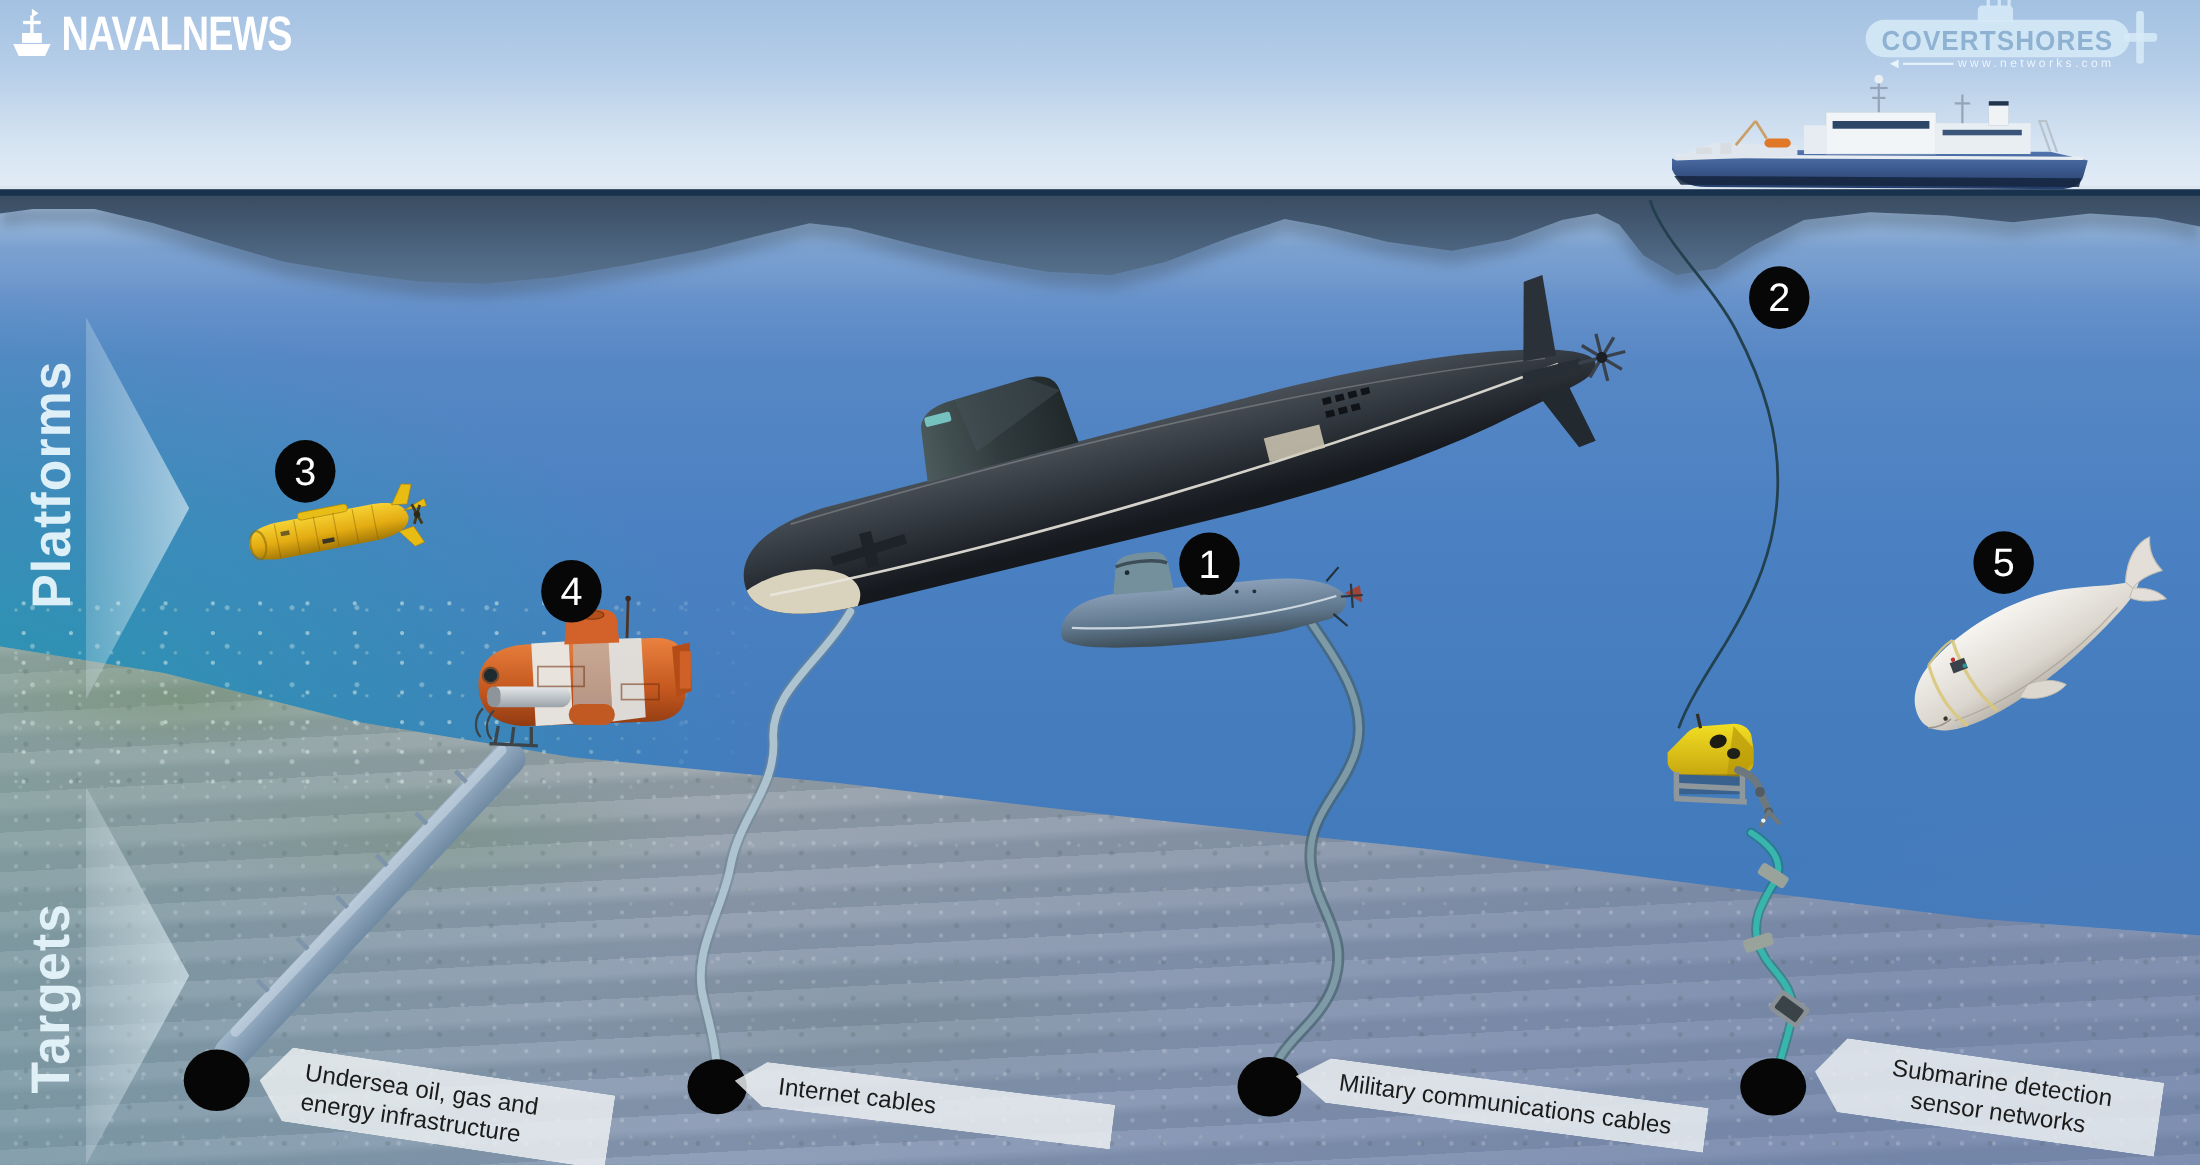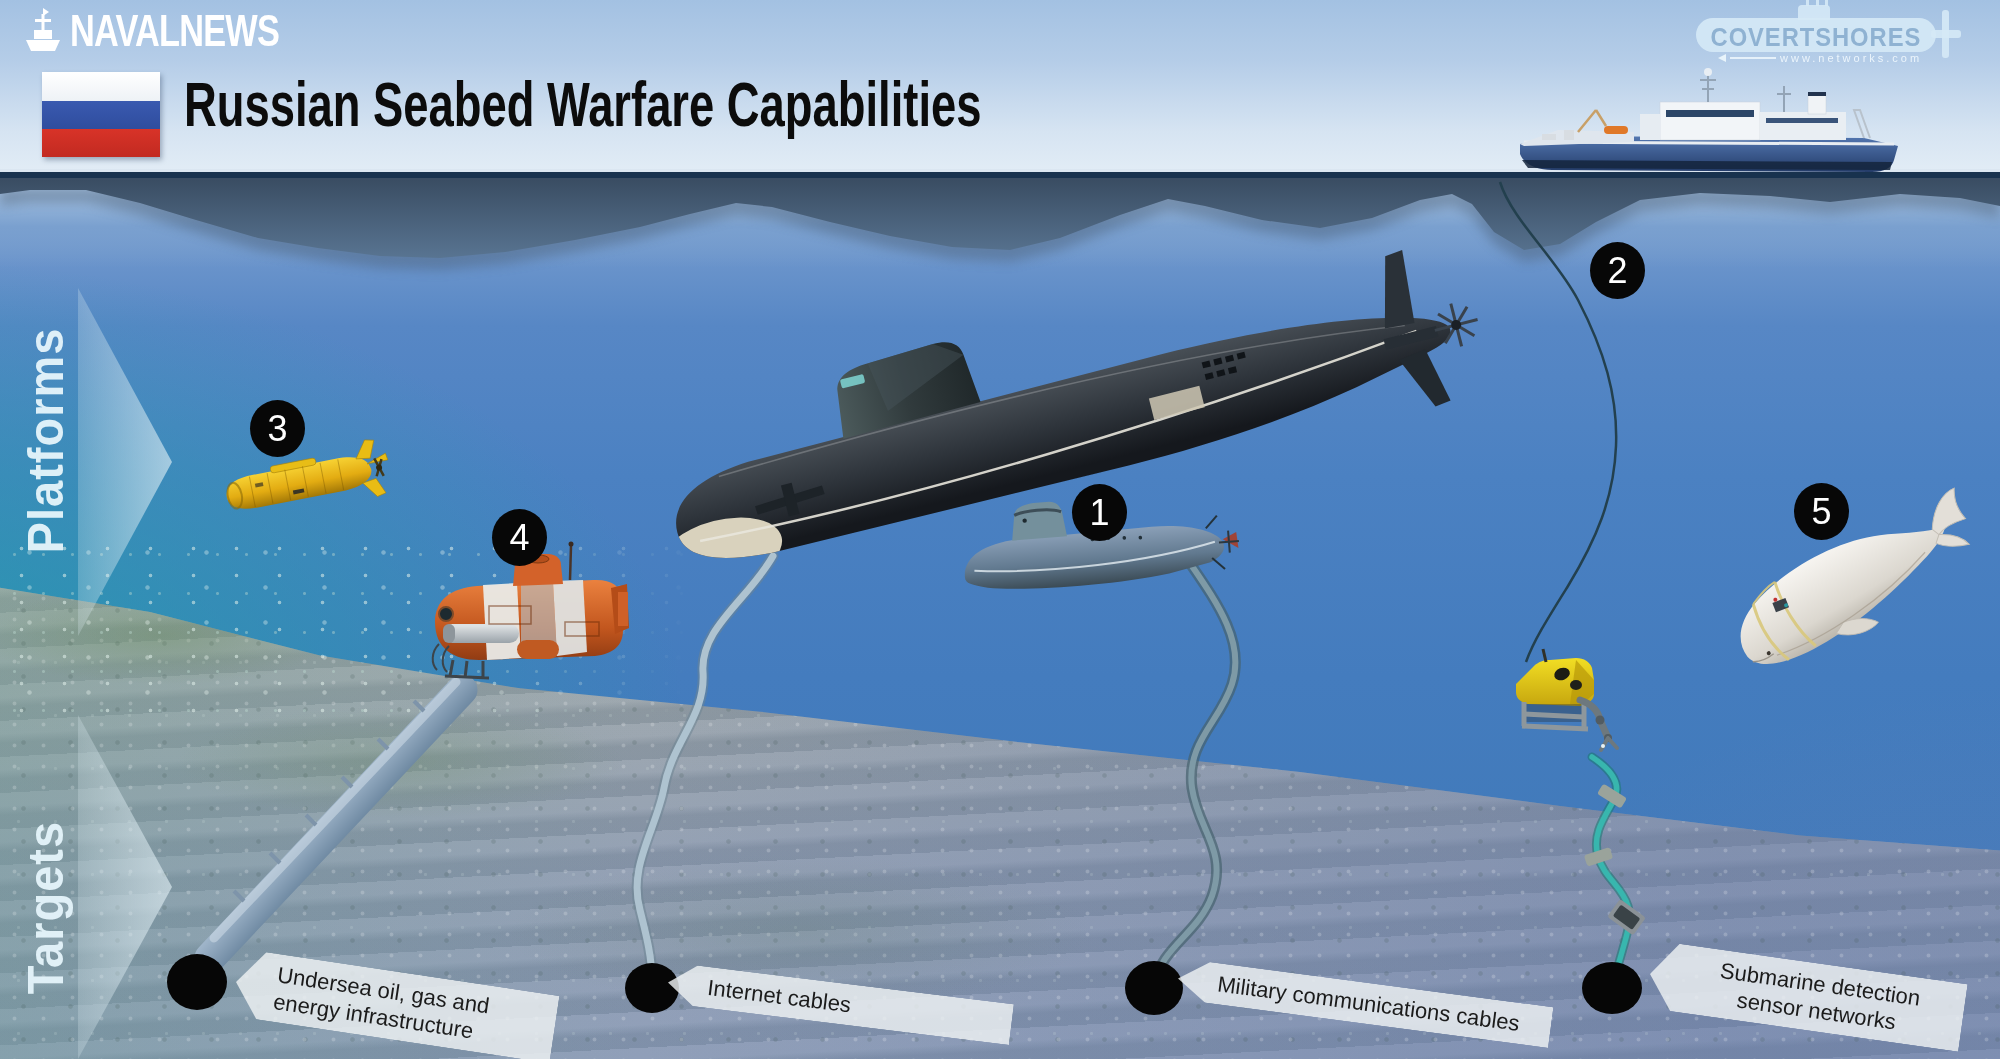--- a/index.html
+++ b/index.html
@@ -6,21 +6,21 @@
   .stage{
     position:relative;width:2000px;height:1059px;overflow:hidden;
     font-family:"Liberation Sans","DejaVu Sans",sans-serif;
     -webkit-font-smoothing:antialiased;
   }
   
   .header-bg{
     position:absolute;left:0;top:0;width:2000px;height:176px;z-index:1;
     background:linear-gradient(180deg,#a3c1e2 0%,#b5cde8 35%,#d6e4f2 75%,#e3edf6 100%);
   }
-  .navalnews{position:absolute;left:22px;top:6px;display:flex;align-items:center;gap:6px;z-index:6;}
+  .navalnews{position:absolute;left:8px;top:6px;display:flex;align-items:center;gap:6px;z-index:6;}
   .navalnews-text{
     font-weight:bold;font-size:44px;color:#ffffff;letter-spacing:-1px;
     transform:scaleX(.78);transform-origin:left center;white-space:nowrap;
   }
   .title-row{position:absolute;left:42px;top:72px;display:flex;align-items:flex-start;z-index:6;}
   .flag{position:relative;width:118px;height:85px;box-shadow:2px 3px 5px rgba(30,50,80,.35);}
   .flag .w{height:34%;background:linear-gradient(180deg,#ffffff,#eef2f6);}
   .flag .b{height:33%;background:linear-gradient(180deg,#3a5ab0,#2f4d9e);}
   .flag .r{height:33%;background:linear-gradient(180deg,#d83328,#c22a21);}
   .page-title{
@@ -444,28 +444,20 @@
         <path d="M4,32 L38,32 L33,43 L9,43 Z"></path>
         <rect x="12" y="22" width="18" height="9"></rect>
         <rect x="19.5" y="6" width="3" height="16"></rect>
         <rect x="13" y="11" width="16" height="3"></rect>
         <path d="M21,0 L27,4 L21,8 Z"></path>
       </g>
     </svg>
     <span class="navalnews-text">NAVALNEWS</span>
   </div>
 
-  <div class="title-row">
-    <div class="flag">
-      <div class="w"></div>
-        <div class="b"></div>
-        <div class="r"></div>
-    </div>
-    <div class="page-title">Russian Seabed Warfare Capabilities</div>
-  </div>
 
   <div class="cs-logo">
     <div class="cs-scope1"></div>
       <div class="cs-scope2"></div>
       <div class="cs-scope3"></div>
     <div class="cs-sail"></div>
     <div class="cs-hull">
       <span class="cs-hull-text">COVERTSHORES</span>
     </div>
     <div class="cs-tail-v"></div>

